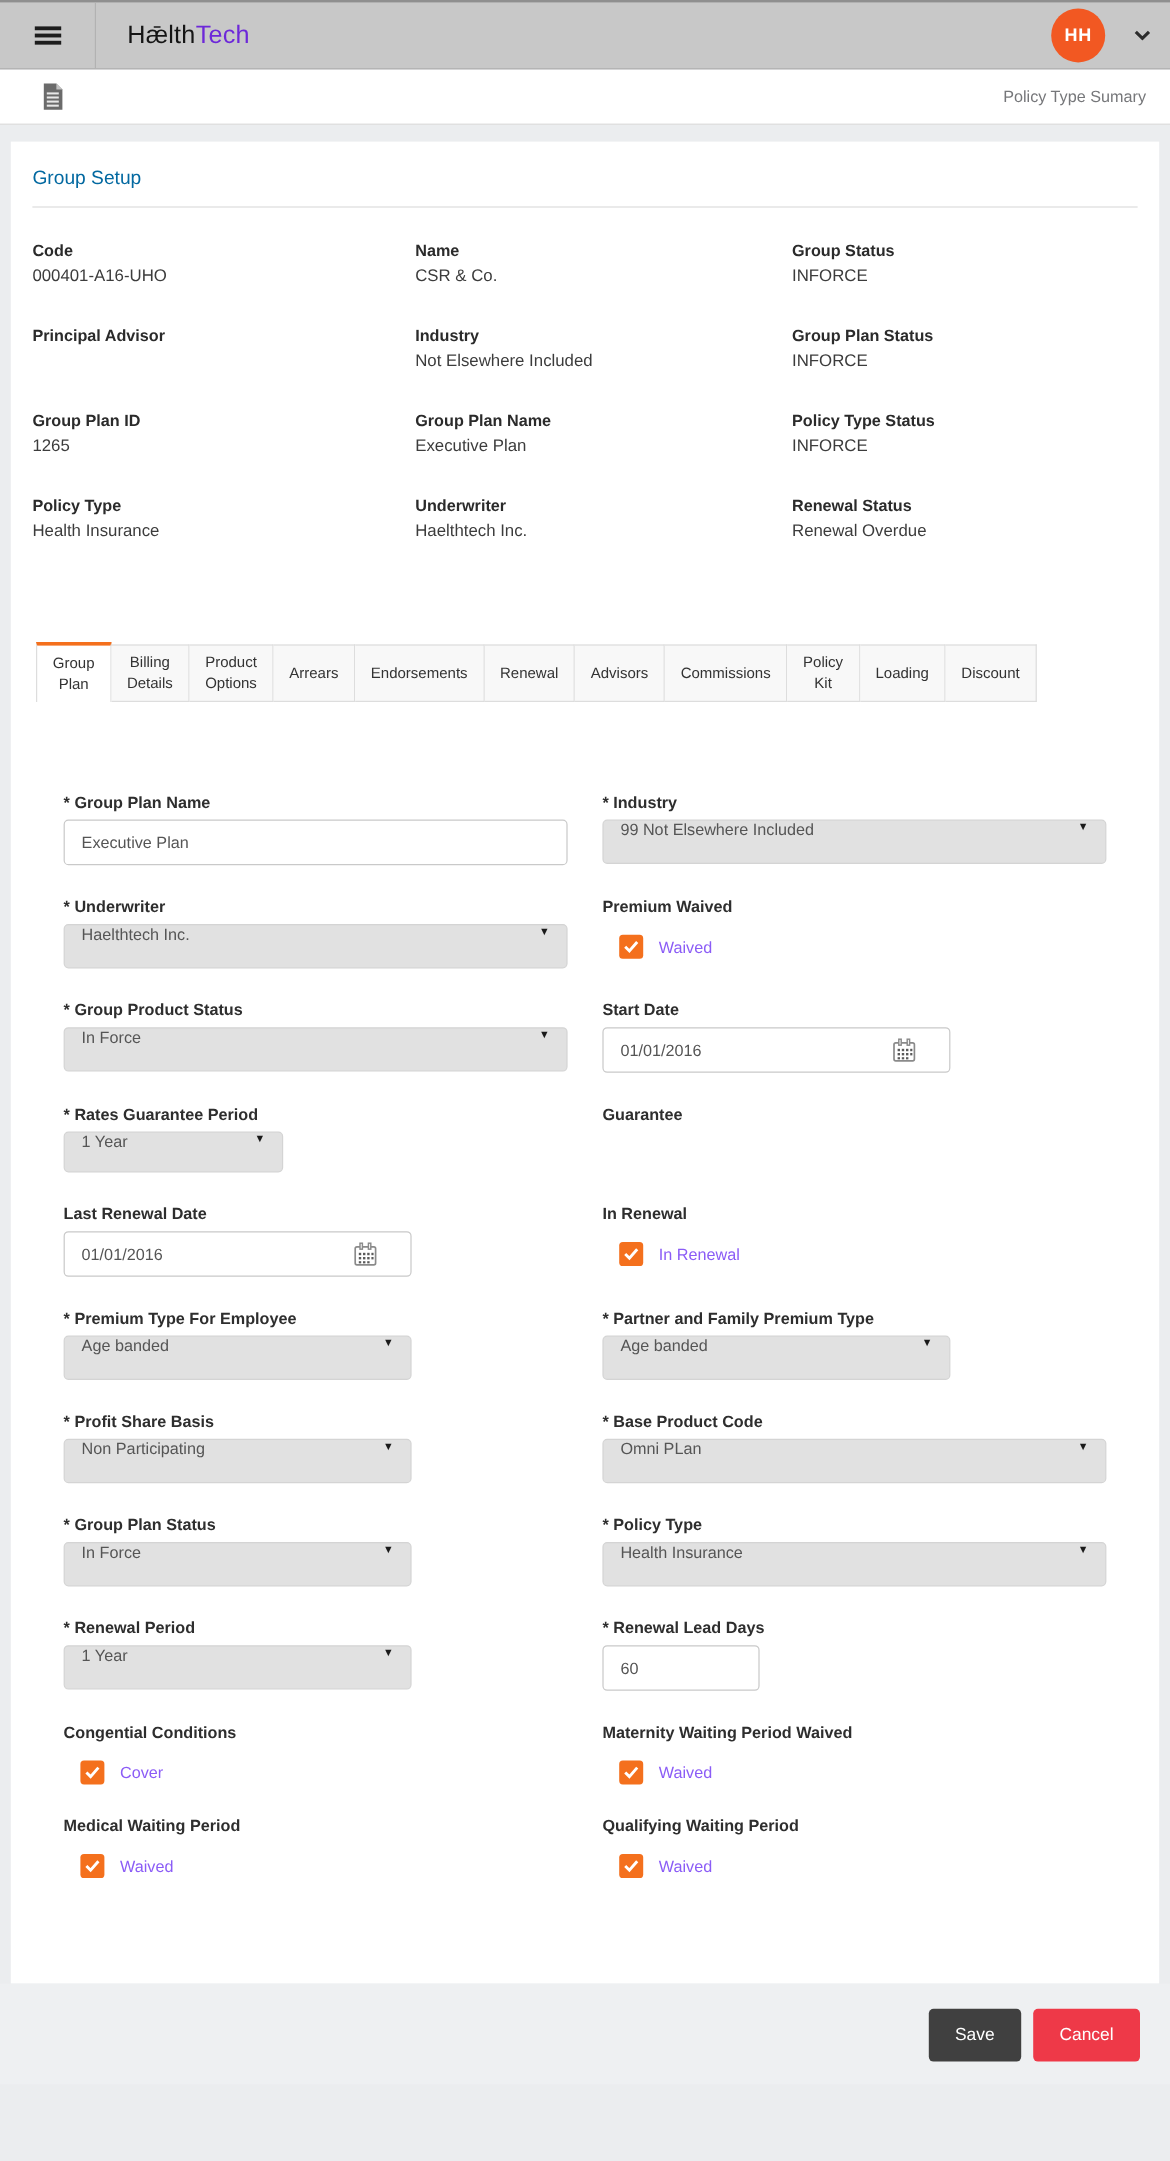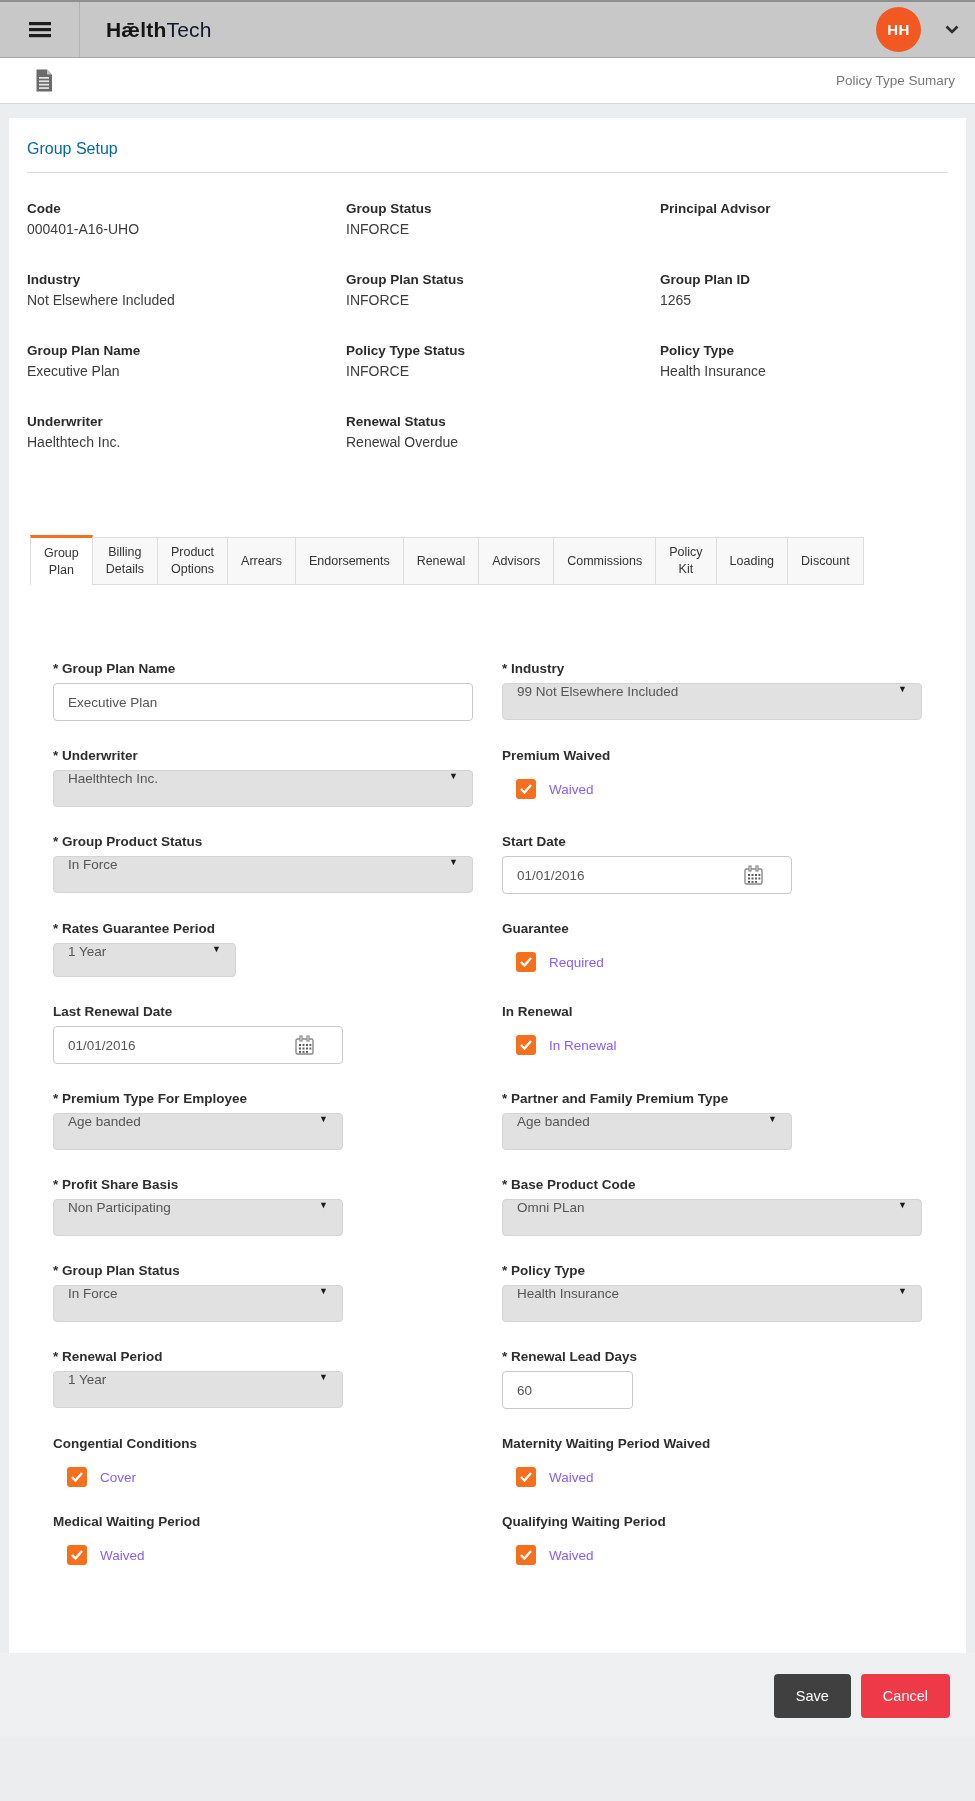--- a/index.html
+++ b/index.html
@@ -12,22 +12,22 @@
 
   
   .appbar {
     height: 58px; background: #c8c8c8;
     border-top: 2px solid #8f8f8f; border-bottom: 1px solid #a8a8a8;
     display: flex; align-items: center;
   }
   .hamburger { width: 80px; height: 100%; display:flex; align-items:center; justify-content:center;
     border-right: 1px solid #b2b2b2; cursor: pointer; }
   .logo { margin-left: 26px; font-size: 21px; letter-spacing: .2px; }
-  .logo b { color: #151515; font-weight: 700; }
-  .logo span.light { color: #0f172a; font-weight: 400; }
+  .logo b { color: #151515; font-weight: 400; }
+  .logo span.light { color: #6d28d9; font-weight: 400; }
   .appbar-right { margin-left: auto; display: flex; align-items: center; gap: 24px; padding-right: 16px; }
   .avatar { width: 45px; height: 45px; border-radius: 50%; background: #f25822;
     color: #fff; font-weight: 700; font-size: 15px; display:flex; align-items:center; justify-content:center;
     letter-spacing: .5px; cursor: pointer; }
 
   
   .toolbar { height: 46px; background: #fff; border-bottom: 1px solid #d9d9d9;
     display: flex; align-items: center; padding: 0 20px 0 34px; }
   .toolbar .right-label { margin-left: auto; color: #76777a; font-size: 13.5px; }
 
@@ -117,20 +117,24 @@
 
 <main class="card">
   <div class="card-inner">
     <h1 class="page-title">Group Setup</h1>
     <hr class="title-rule">
 
     <div class="summary">
       <div>
         <div class="sum-label">Code</div>
         <div class="sum-value">000401-A16-UHO</div>
+      </div>
+      <div>
+        <div class="sum-label">Name</div>
+        <div class="sum-value">CSR &amp; Co.</div>
       </div>
       <div>
         <div class="sum-label">Group Status</div>
         <div class="sum-value">INFORCE</div>
       </div>
       <div>
         <div class="sum-label">Principal Advisor</div>
         <div class="sum-value"></div>
       </div>
       <div>
@@ -271,28 +275,20 @@
 
     <div>
       <div class="fld-label">* Rates Guarantee Period</div>
       <div class="select sm w-sm">
         <span>1 Year</span>
         <span class="caret">▼</span>
       </div>
     </div>
     <div>
       <div class="fld-label">Guarantee</div>
-      <div class="cbx-row">
-        <div class="cbx">
-          <svg width="14" height="12" viewBox="0 0 14 12">
-            <polyline points="2,6 5.5,9.5 12,2" fill="none" stroke="#fff" stroke-width="2.4"></polyline>
-          </svg>
-        </div>
-        <span class="cbx-label">Required</span>
-      </div>
     </div>
 
     <div>
       <div class="fld-label">Last Renewal Date</div>
       <div class="datebox w-med">
         <input value="01/01/2016" style="">
         <svg width="23" height="23" viewBox="0 0 23 23">
           <rect x="3" y="5" width="17" height="15" rx="1.5" fill="none" stroke="#8a8a8a" stroke-width="1.4"></rect>
           <rect x="7" y="2" width="2" height="5" fill="#fff" stroke="#8a8a8a" stroke-width="1.2"></rect>
           <rect x="14" y="2" width="2" height="5" fill="#fff" stroke="#8a8a8a" stroke-width="1.2"></rect>

